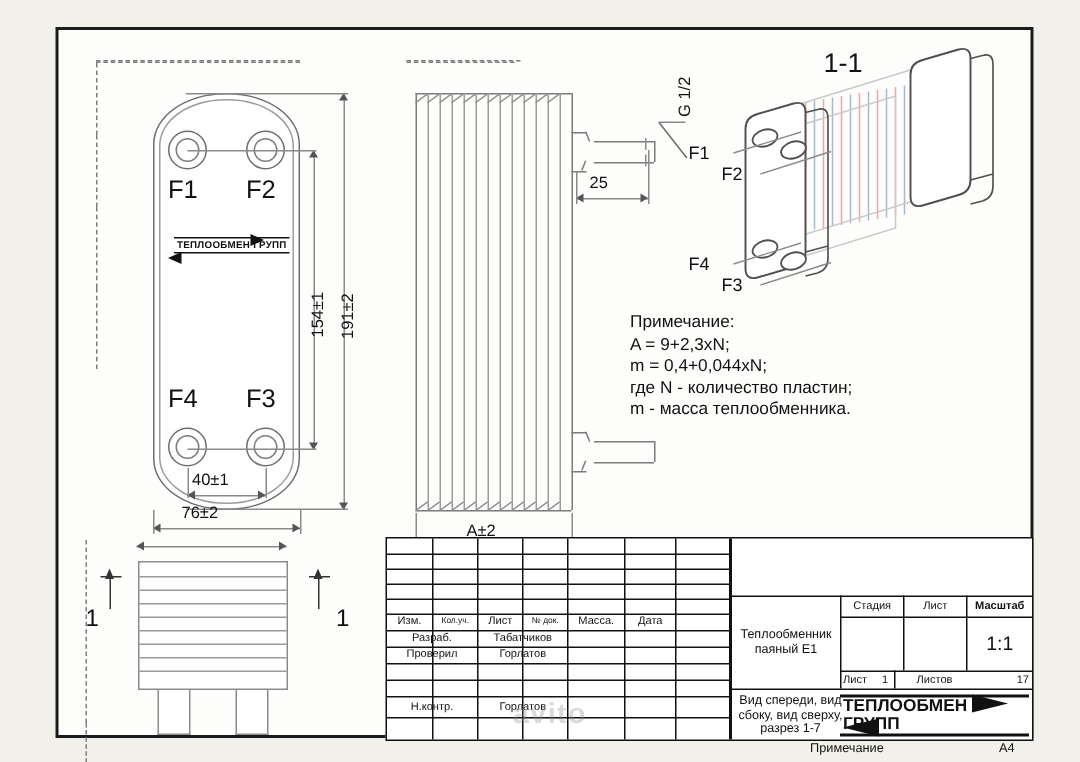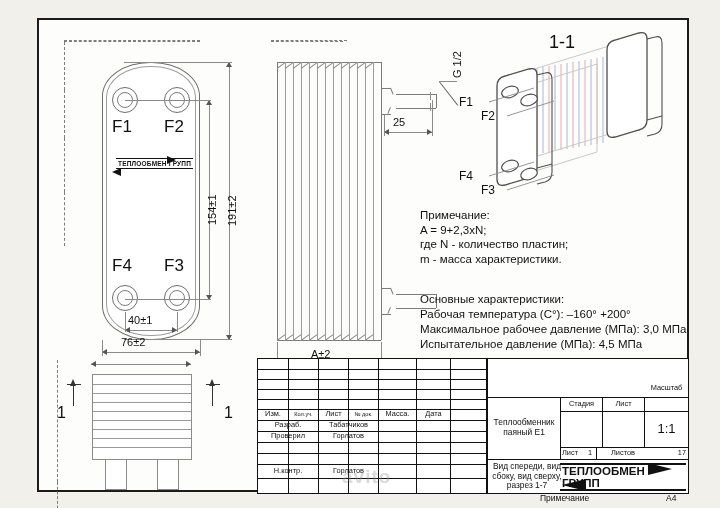--- a/index.html
+++ b/index.html
@@ -304,30 +304,25 @@
 
       <div class="txt" style="left:0px;top:67px;font-size:12px;">F1</div>
       <div class="txt" style="left:22px;top:81px;font-size:12px;">F2</div>
       <div class="txt" style="left:0px;top:141px;font-size:12px;">F4</div>
       <div class="txt" style="left:22px;top:155px;font-size:12px;">F3</div>
     </div>
 
     <div id="notes">
       <div class="line">Примечание:</div>
       <div class="line">A = 9+2,3xN;</div>
+      <div class="line">m = 0,4+0,044xN;</div>
       <div class="line">где N - количество пластин;</div>
-      <div class="line">m - масса характеристики.</div>
-    </div>
-
-    <div id="specs">
-      <div class="line">Основные характеристики:</div>
-      <div class="line">Рабочая температура (С°):  –160°  +200°</div>
-      <div class="line">Максимальное рабочее давление (МПа): 3,0 МПа</div>
-      <div class="line">Испытательное давление (МПа): 4,5 МПа</div>
-    </div>
+      <div class="line">m - масса теплообменника.</div>
+    </div>
+
 
     <div id="top-view">
 
       <div class="ln h thin" style="left:34px;top:4px;width:100px;"></div>
       <div class="arrow-l" style="left:34px;top:1px;"></div>
       <div class="arrow-r" style="left:129px;top:1px;"></div>
 
       <div style="position:absolute;left:35px;top:14px;width:100px;height:86px;border:1.2px solid #8b8b8b;background:#fff;box-sizing:border-box;"></div>
       <div class="tv-slat" style="left:36px;top:24px;width:98px;"></div>
       <div class="tv-slat" style="left:36px;top:33px;width:98px;"></div>
@@ -400,21 +395,21 @@
       <div class="cell" style="left:0;top:83px;width:60px;height:11px;"></div>
       <div class="cell" style="left:61px;top:83px;width:59px;height:11px;"></div>
       <div class="cell" style="left:0;top:105px;width:60px;height:14px;">Н.контр.</div>
       <div class="cell" style="left:61px;top:105px;width:59px;height:14px;">Горлатов</div>
 
 
       <div class="cell mid-title" style="left:230px;top:38px;width:72px;height:62px;">Теплообменник паяный E1</div>
 
       <div class="cell" style="left:303px;top:39px;width:41px;height:13px;">Стадия</div>
       <div class="cell" style="left:345px;top:39px;width:41px;height:13px;">Лист</div>
-      <div class="cell" style="left:387px;top:23px;width:43px;height:13px;">Масштаб</div>
+      <div class="cell" style="left:387px;top:39px;width:43px;height:13px;font-weight:bold;">Масштаб</div>
       <div class="cell" style="left:303px;top:53px;width:41px;height:35px;"></div>
       <div class="cell" style="left:345px;top:53px;width:41px;height:35px;"></div>
       <div class="cell scale-val" style="left:387px;top:53px;width:43px;height:35px;">1:1</div>
 
       <div class="cell" style="left:304px;top:89px;width:24px;height:11px;justify-content:flex-start;">Лист</div>
       <div class="cell" style="left:326px;top:89px;width:12px;height:11px;">1</div>
       <div class="cell" style="left:345px;top:89px;width:40px;height:11px;">Листов</div>
       <div class="cell" style="left:408px;top:89px;width:20px;height:11px;justify-content:flex-end;">17</div>
 
       <div class="cell mid-title" style="left:230px;top:101px;width:72px;height:33px;white-space:normal;padding:0 3px;">Вид спереди, вид сбоку, вид сверху, разрез 1-7</div>

